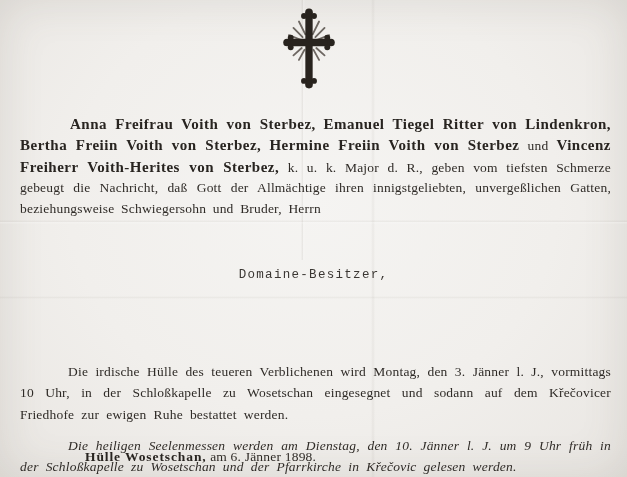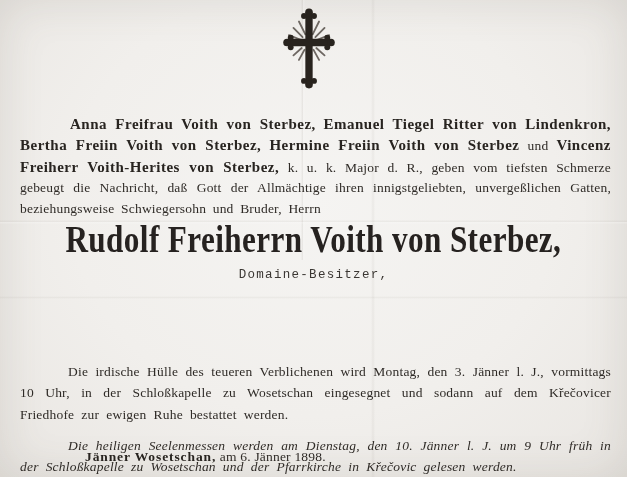--- a/index.html
+++ b/index.html
@@ -101,23 +101,20 @@
           <circle cx="15" cy="47.2" r="3.2"></circle>
         <circle cx="59" cy="42" r="4.2"></circle>
           <circle cx="55" cy="36.8" r="3.2"></circle>
           <circle cx="55" cy="47.2" r="3.2"></circle>
       </g>
     </svg>
   </div>
 
   <p class="opening"><span class="nm">Anna Freifrau Voith von Sterbez,</span> <span class="nm">Emanuel Tiegel Ritter von Lindenkron,</span> <span class="nm">Bertha Freiin Voith von Sterbez,</span> <span class="nm">Hermine Freiin Voith von Sterbez</span> <span class="rg">und</span> <span class="nm">Vincenz Freiherr Voith-Herites von Sterbez,</span> <span class="rg">k. u. k. Major d. R., geben vom tiefsten Schmerze gebeugt die Nachricht, daß Gott der Allmächtige ihren innigstgeliebten, unvergeßlichen Gatten, beziehungsweise Schwiegersohn und Bruder, Herrn</span></p>
 
-  <div class="title-line">
-    <span class="title-inner">Rudolf Freiherrn Voith von Sterbez,</span>
-  </div>
   <div class="subtitle">Domaine-Besitzer,</div>
 
   <p class="para p-funeral">Die irdische Hülle des teueren Verblichenen wird Montag, den 3. Jänner l. J., vormittags 10 Uhr, in der Schloßkapelle zu Wosetschan eingesegnet und sodann auf dem Křečovicer Friedhofe zur ewigen Ruhe bestattet werden.</p>
   <p class="para p-masses">Die heiligen Seelenmessen werden am Dienstag, den 10. Jänner l. J. um 9 Uhr früh in der Schloßkapelle zu Wosetschan und der Pfarrkirche in Křečovic gelesen werden.</p>
 
-  <div class="dateline"><span class="place">Jänner Wosetschan,</span> <span>am 6. Jänner 1898.</span></div>
+  <div class="dateline"><span class="place">Hülle Wosetschan,</span> <span>am 6. Jänner 1898.</span></div>
 
 </div>
 
 </body></html>

